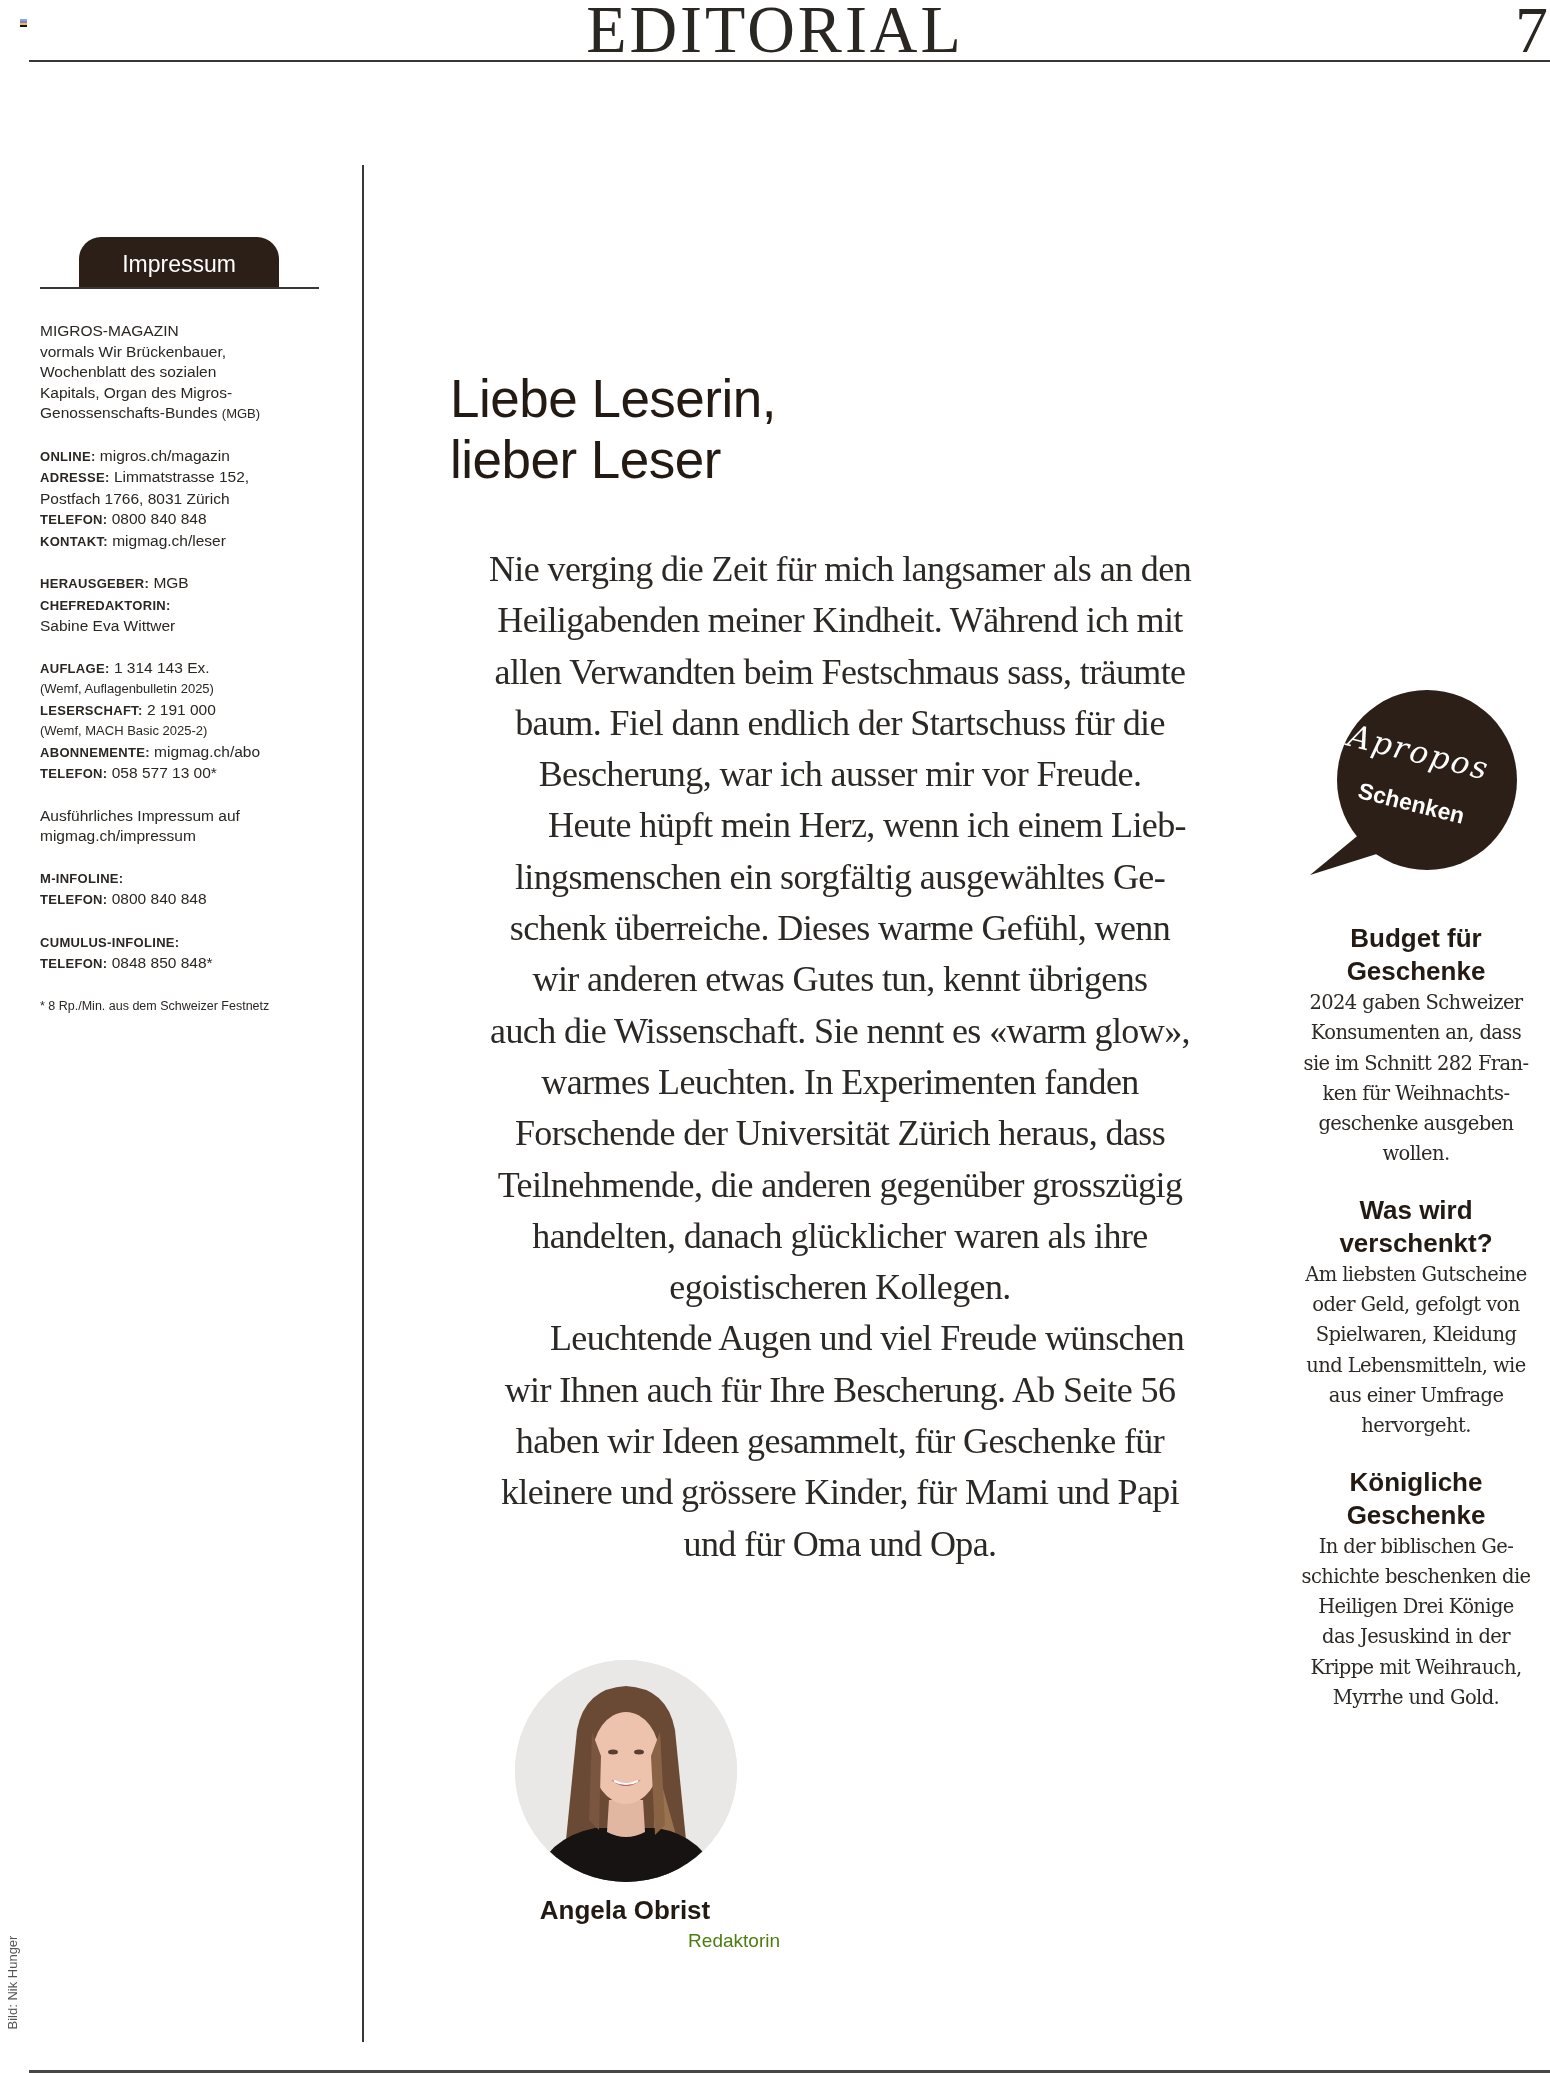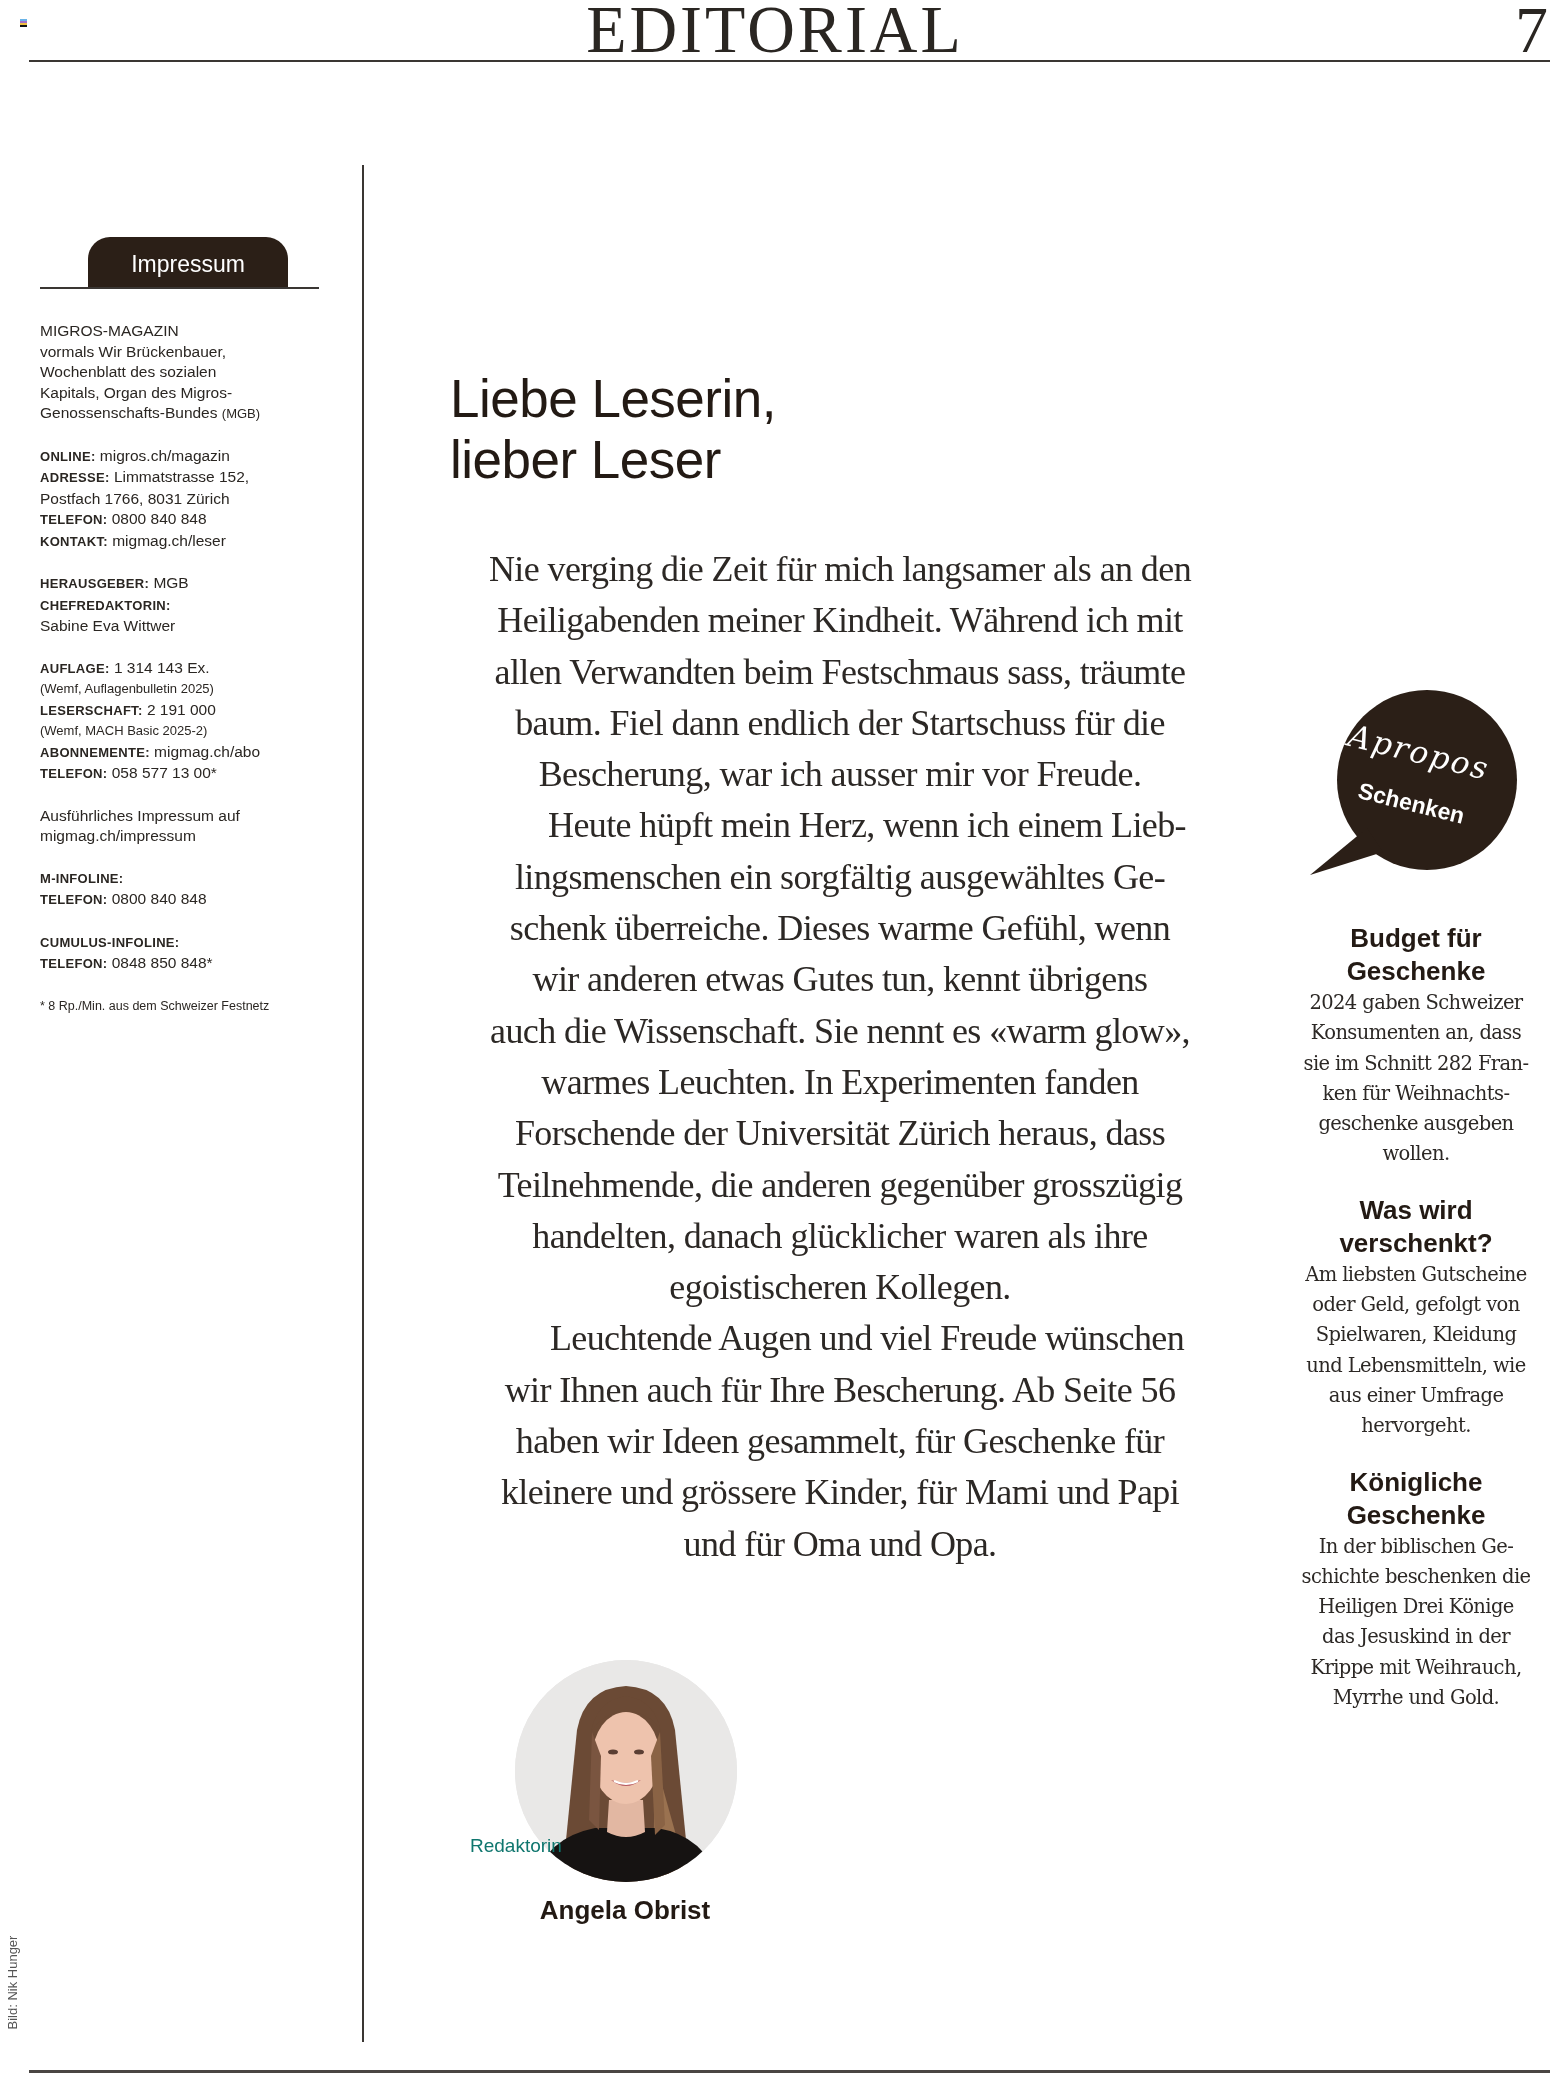--- a/index.html
+++ b/index.html
@@ -21,21 +21,21 @@
       font-family: "Liberation Serif", serif; font-size: 66px; color: #2a2622;
     }
     .header-rule { position: absolute; left: 29px; right: 0; top: 60px; height: 2px; background: #3a3633; }
     .footer-rule { position: absolute; left: 29px; right: 0; top: 2070px; height: 3px; background: #4a4643; }
 
     
     .col-divider { position: absolute; left: 362px; top: 165px; width: 2px; height: 1877px; background: #3a3633; }
 
     
     .impressum-tab {
-      position: absolute; left: 88px; top: 237px; width: 200px; height: 51px;
+      position: absolute; left: 79px; top: 237px; width: 200px; height: 51px;
       background: #2b1f17; border-radius: 22px 22px 0 0;
       color: #ffffff; font-size: 23px; text-align: center; line-height: 54px; font-weight: normal;
     }
     .impressum-rule { position: absolute; left: 40px; top: 287px; width: 279px; height: 2px; background: #3a3633; }
     .impressum-body {
       position: absolute; left: 40px; top: 321px; width: 290px;
       font-size: 15.5px; line-height: 20.5px; color: #2a2622;
     }
     .imp-block { margin-bottom: 21px; }
     .imp-line { display: block; white-space: nowrap; }
@@ -59,22 +59,22 @@
     
     .author-photo {
       position: absolute; left: 515px; top: 1660px; width: 222px; height: 222px; border-radius: 50%;
       background: #e8e7e6; overflow: hidden;
     }
     .author-name {
       position: absolute; left: 470px; top: 1895px; width: 310px; text-align: center;
       font-size: 26px; font-weight: bold; color: #231a14;
     }
     .author-role {
-      position: absolute; left: 470px; top: 1835px; width: 310px; text-align: left;
-      font-size: 19px; color: #0f766e;
+      position: absolute; left: 470px; top: 1930px; width: 310px; text-align: right;
+      font-size: 19px; color: #4d7c0f;
     }
 
     
     .photo-credit {
       position: absolute; left: -38px; top: 1972px; width: 100px;
       font-size: 13px; color: #555; transform: rotate(-90deg); transform-origin: center center; white-space: nowrap;
     }
 
     
     .apropos-bubble { position: absolute; left: 1305px; top: 690px; width: 240px; height: 190px; }

